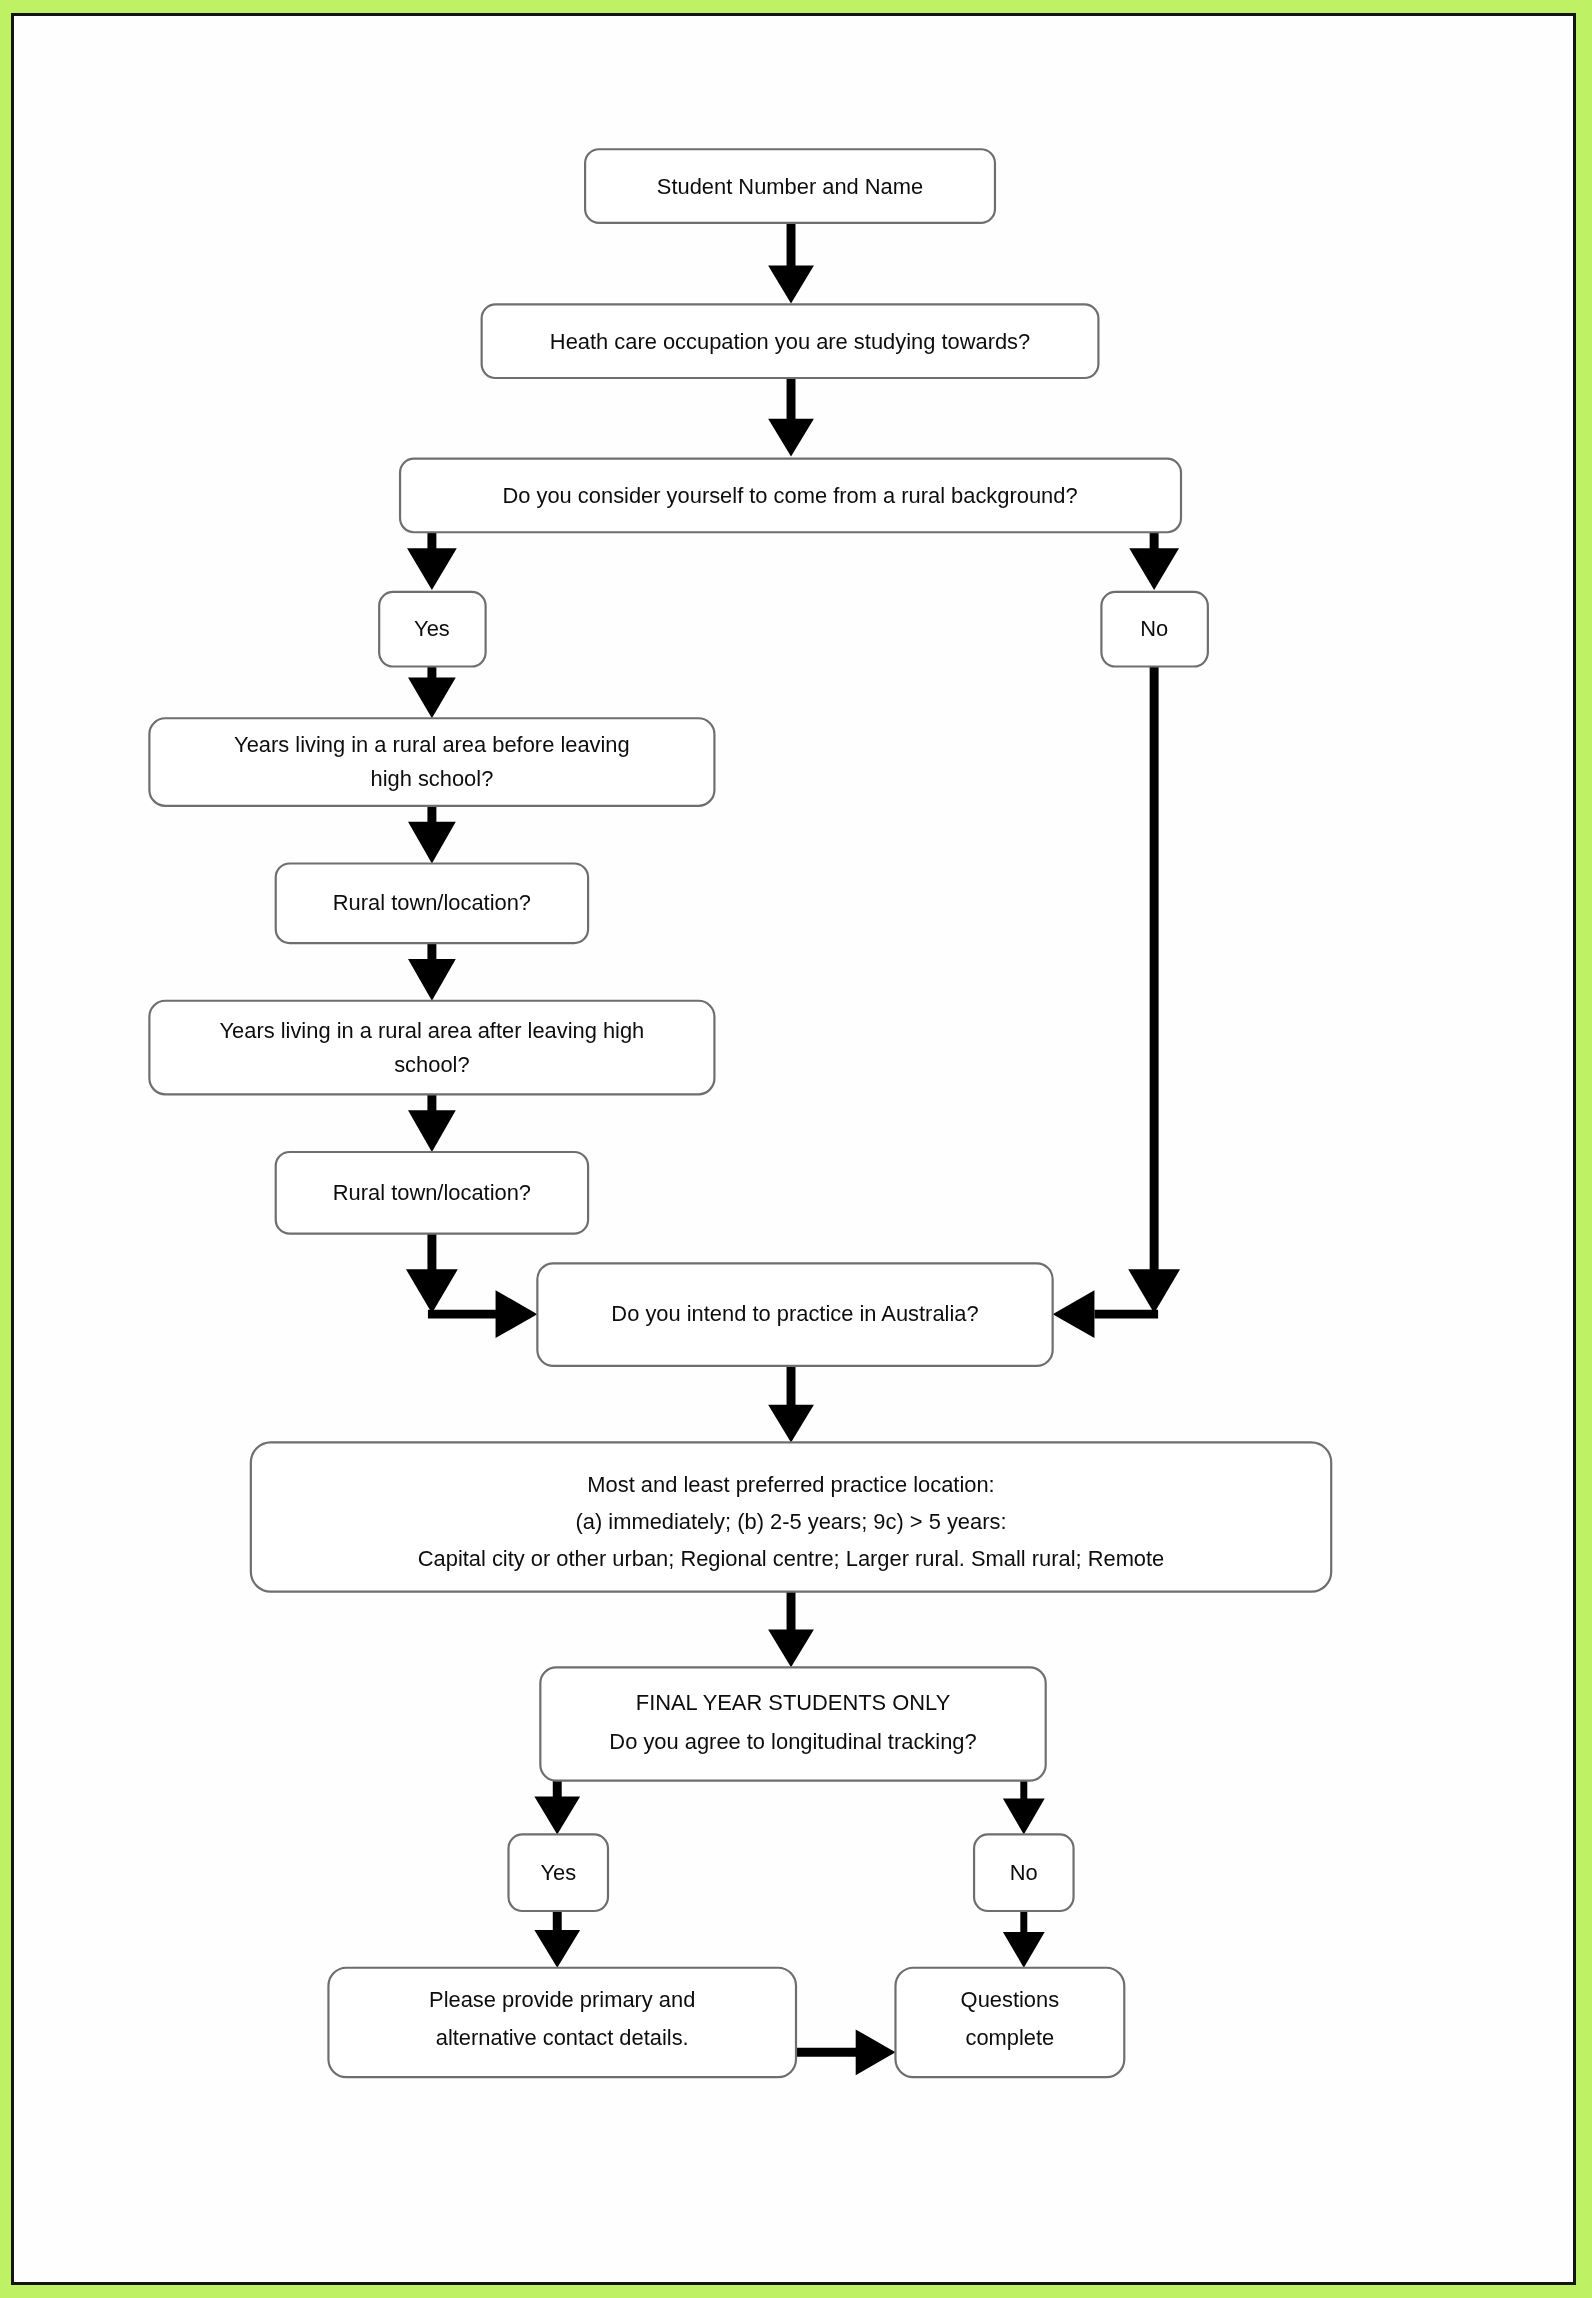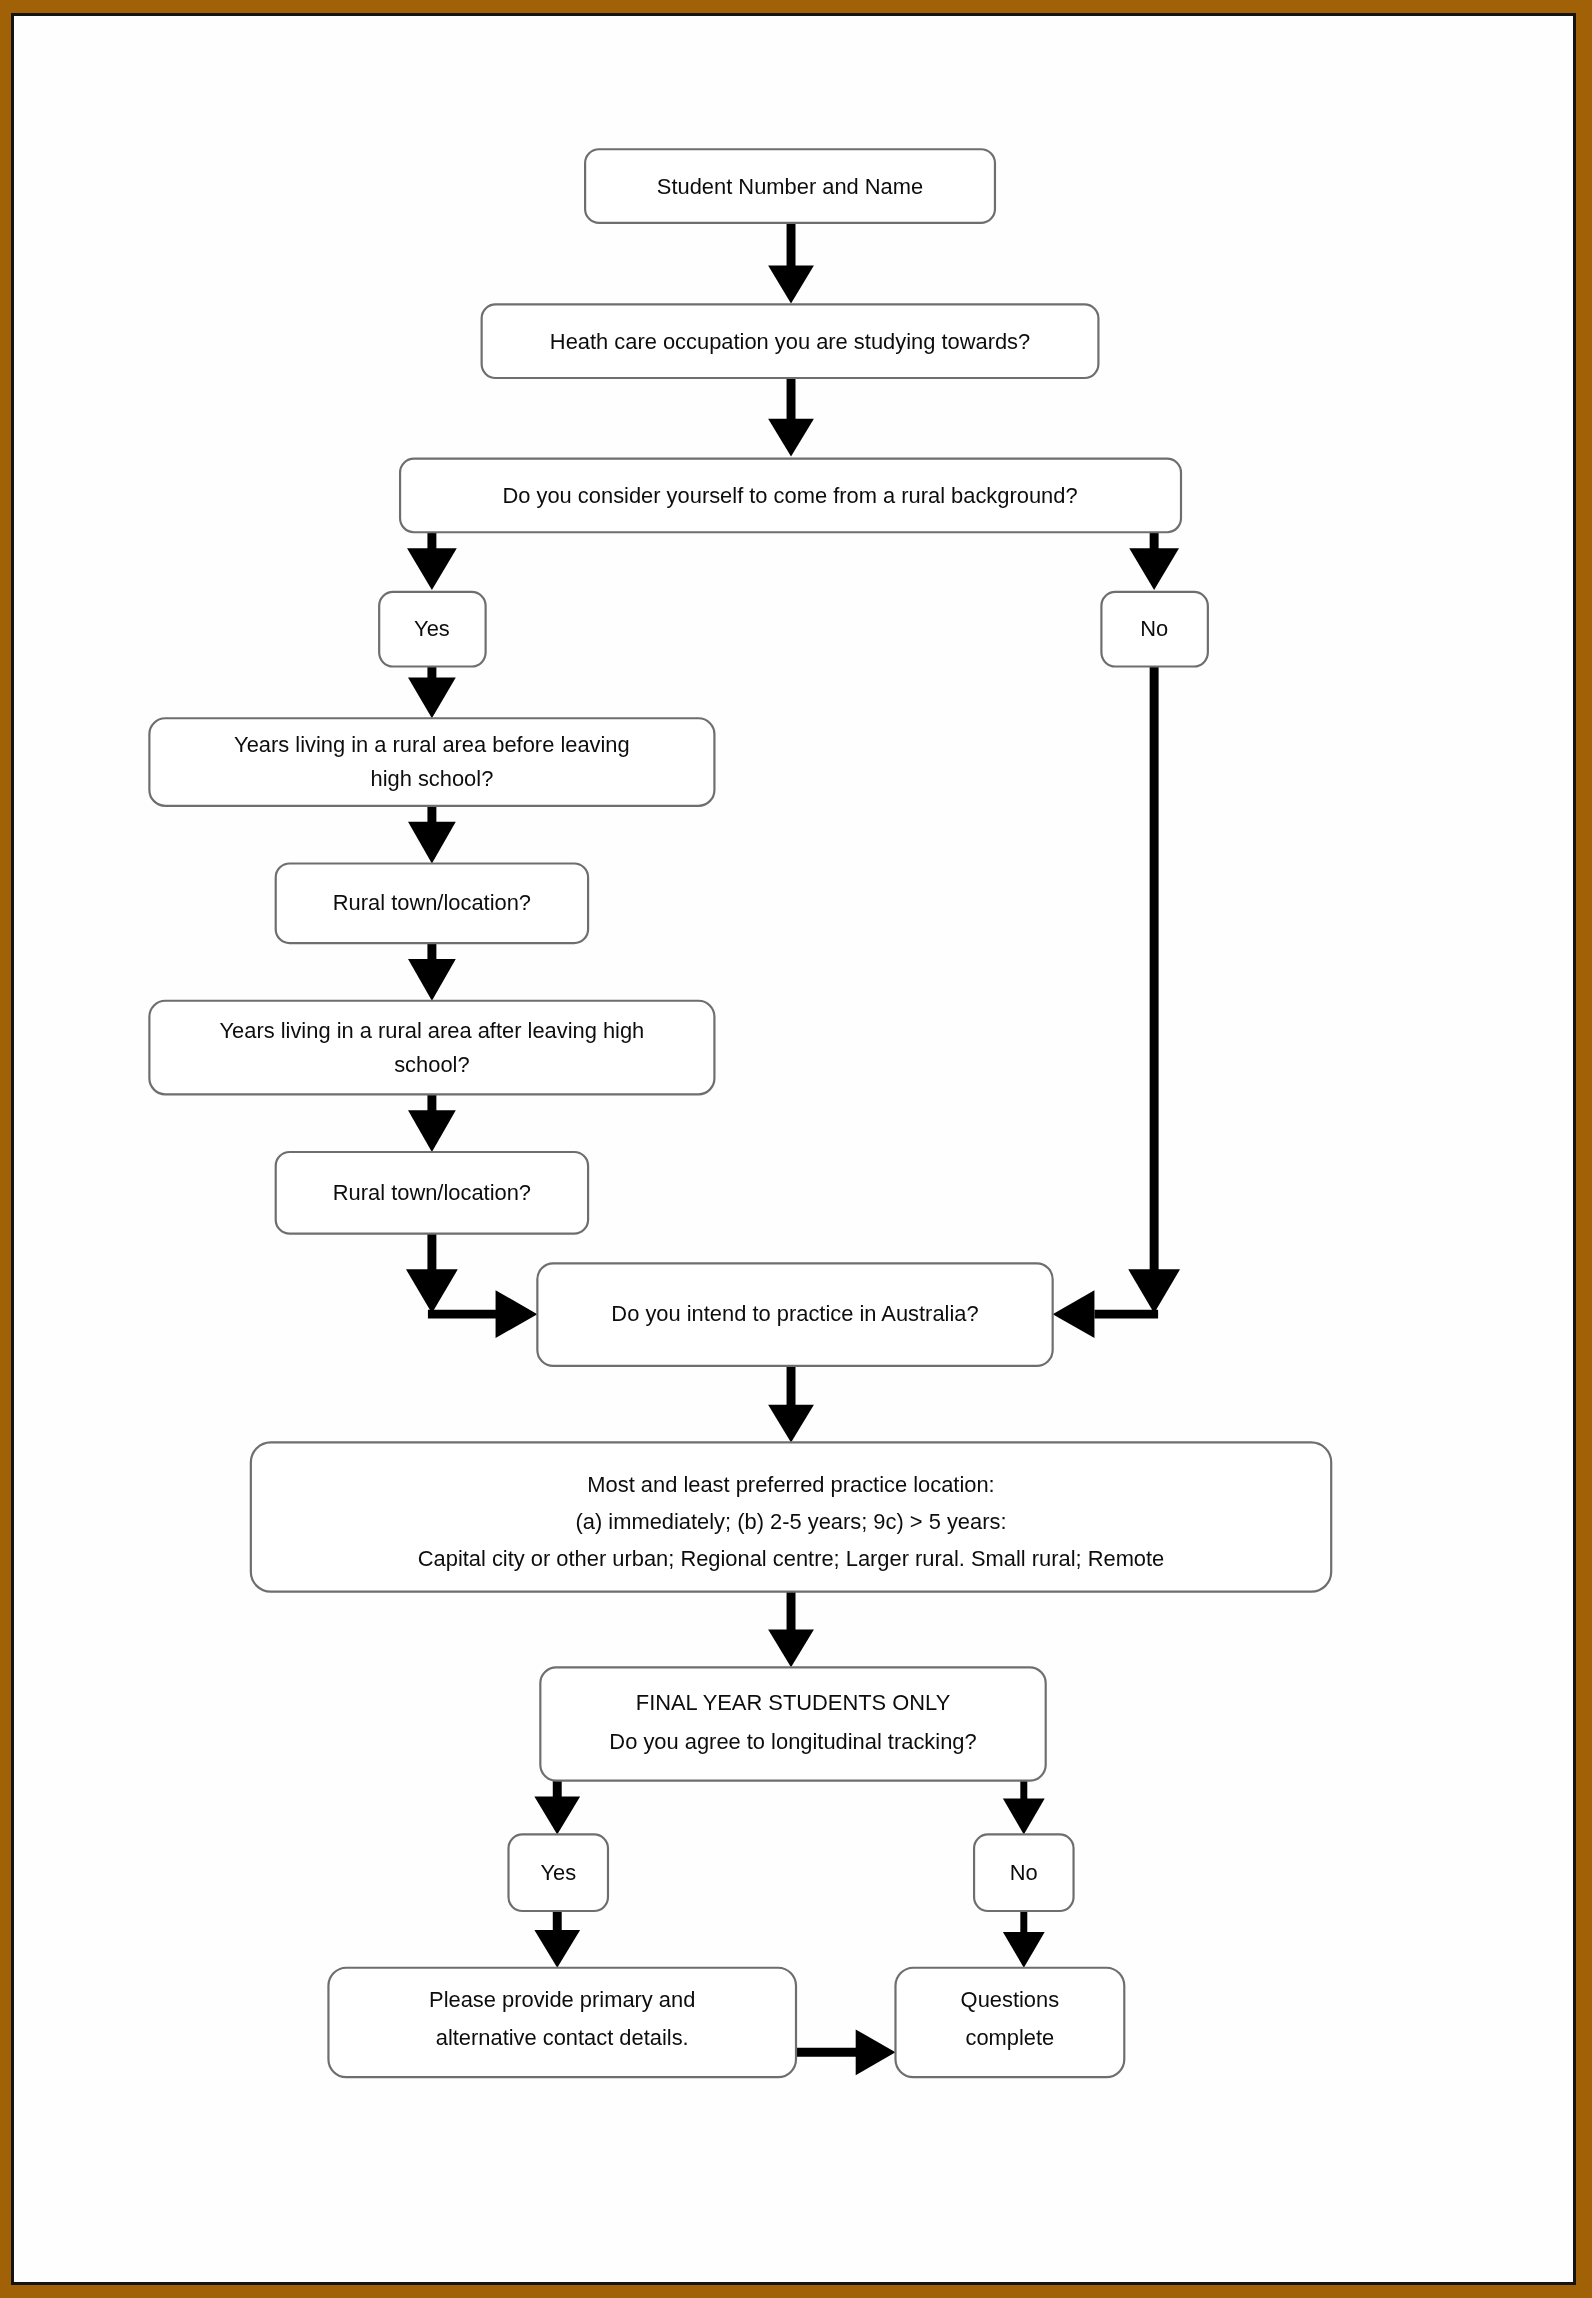--- a/index.html
+++ b/index.html
@@ -8,21 +8,21 @@
     padding: 0;
     background: #ffffff;
   }
   body {
     font-family: "Liberation Sans", sans-serif;
   }
   #page {
     position: relative;
     width: 1592px;
     height: 2298px;
-    background: #a16207;
+    background: #bef264;
     overflow: hidden;
   }
   #frame {
     position: absolute;
     left: 11px;
     top: 13px;
     width: 1565px;
     height: 2272px;
     border: 3px solid #141414;
     box-sizing: border-box;

